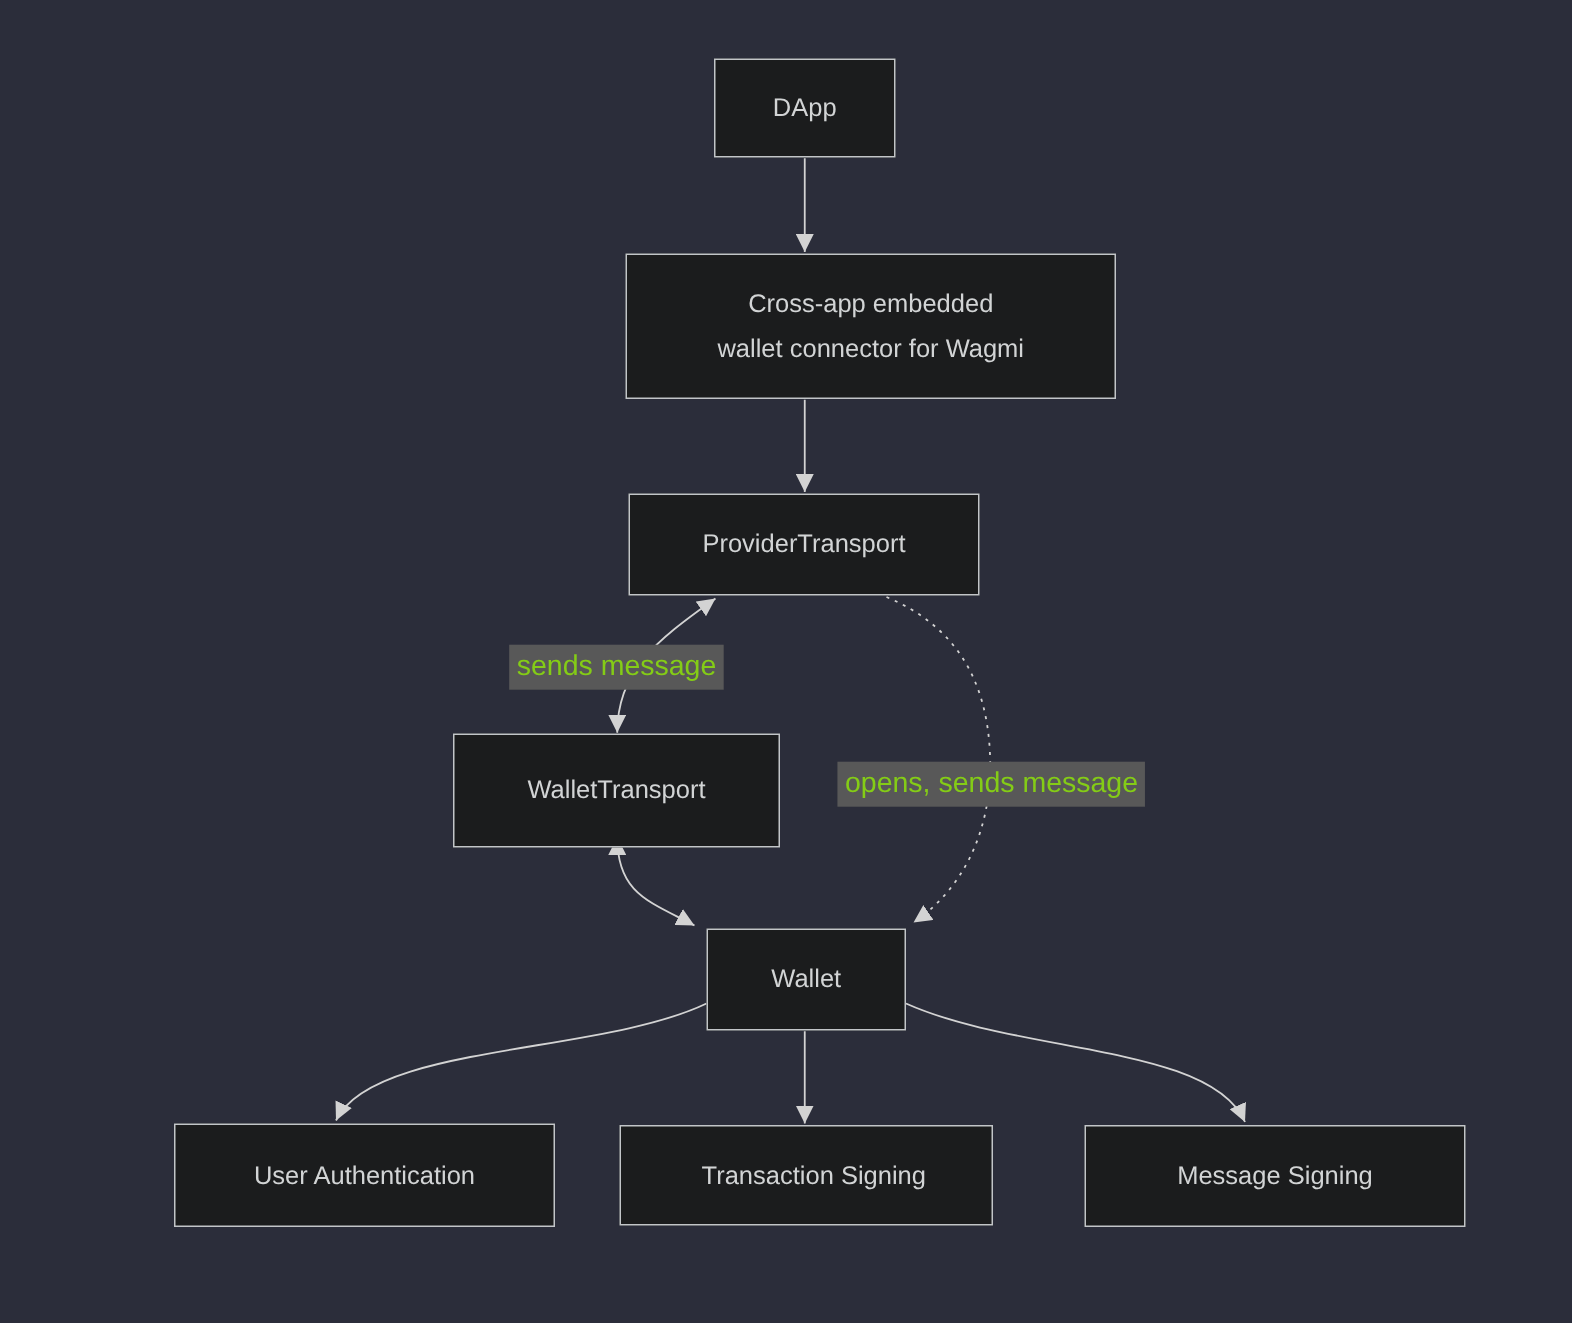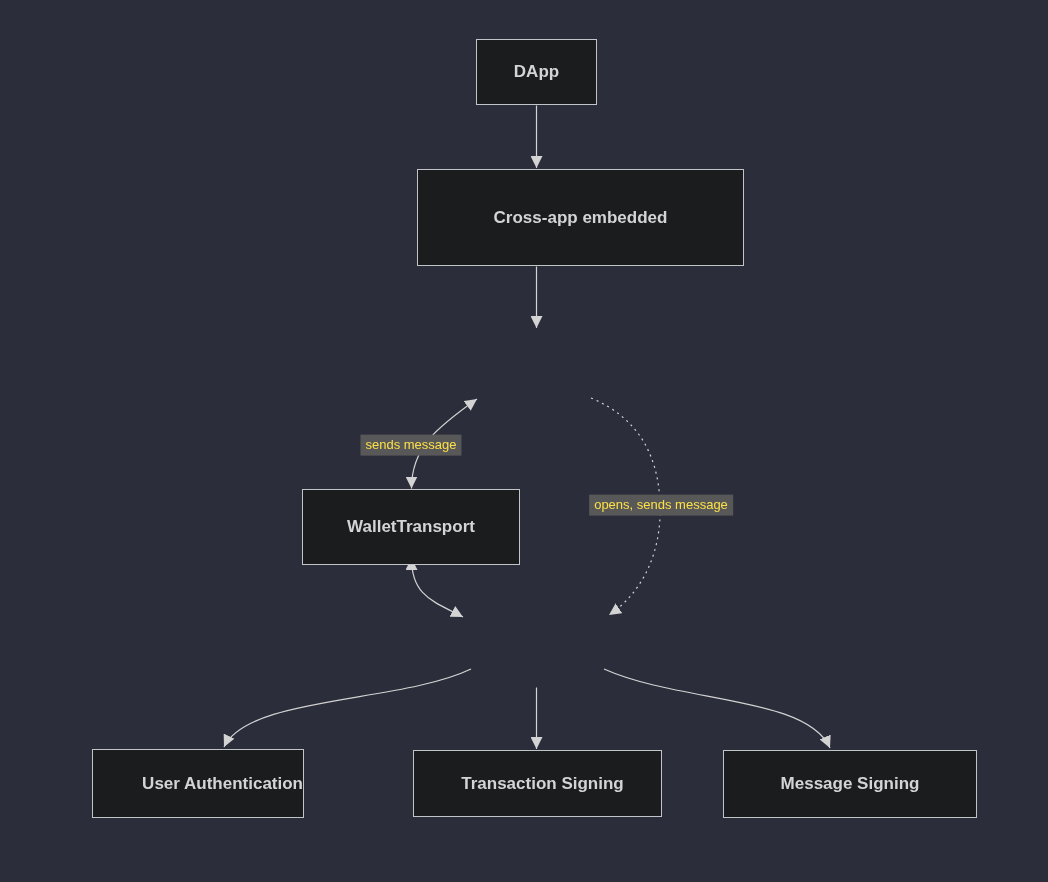--- a/index.html
+++ b/index.html
@@ -35,42 +35,41 @@
     background: #1b1c1d;
     border: 1px solid #c2c5c8;
     color: #d2d4d5;
     display: flex;
     flex-direction: column;
     align-items: center;
     justify-content: center;
     text-align: center;
     font-size: 17px;
     line-height: 1.75;
-    font-weight: bold;
   }
   .node-dapp            { left: 476px; top: 39px;  width: 121px; height: 66px; }
   .node-connector       { left: 373px; top: 169px; width: 327px; height: 97px; margin-left: 44px; }
   .node-provider        { left: 419px; top: 329px; width: 234px; height: 68px; }
   .node-wallet-transport{ left: 302px; top: 489px; width: 218px; height: 76px; text-align: center; }
   .node-wallet          { left: 471px; top: 619px; width: 133px; height: 68px; }
-  .node-user-auth       { left: 92px;  top: 749px; width: 212px; height: 69px; align-items: flex-end; }
+  .node-user-auth       { left: 116px;  top: 749px; width: 254px; height: 69px; }
   .node-tx-signing      { left: 413px; top: 750px; width: 249px; height: 67px; padding-left: 10px; }
   .node-msg-signing     { left: 723px; top: 750px; width: 254px; height: 68px; }
   .edge-label {
     position: absolute;
     transform: translate(-50%, -50%);
     background: #585858;
-    color: #fde047;
-    font-size: 13px;
+    color: #84cc16;
+    font-size: 19px;
     line-height: 1.6;
     padding: 0 5px;
     white-space: nowrap;
   }
   .edge-label-sends { left: 411px; top: 445px; }
-  .edge-label-opens { left: 661px; top: 505px; }
+  .edge-label-opens { left: 661px; top: 523px; }
 </style>
 </head>
 <body>
 
 <div class="canvas">
 
   <svg class="edges-svg" width="1048" height="882" viewBox="0 0 1048 882" xmlns="http://www.w3.org/2000/svg">
     <defs>
       <marker id="arw" viewBox="0 0 10 10" refX="10" refY="5" markerWidth="12" markerHeight="12" orient="auto-start-reverse" markerUnits="userSpaceOnUse">
         <path d="M0,0 L10,5 L0,10 z" fill="#d3d3d3"></path>
@@ -85,27 +84,34 @@
     <path class="edge" d="M536.5,687.5 L536.5,749" marker-end="url(#arw)"></path>
     <path class="edge" d="M604,669 C680,703 807,696 830,748" marker-end="url(#arw)"></path>
   </svg>
 
   <div class="node node-dapp">
     <span>DApp</span>
   </div>
 
   <div class="node node-connector">
     <span>Cross-app embedded</span>
+    <span>wallet connector for Wagmi</span>
   </div>
 
+  <div class="node node-provider">
+    <span>ProviderTransport</span>
+  </div>
 
   <div class="node node-wallet-transport">
     <span>WalletTransport</span>
   </div>
 
+  <div class="node node-wallet">
+    <span>Wallet</span>
+  </div>
 
   <div class="node node-user-auth">
     <span>User Authentication</span>
   </div>
 
   <div class="node node-tx-signing">
     <span>Transaction Signing</span>
   </div>
 
   <div class="node node-msg-signing">

